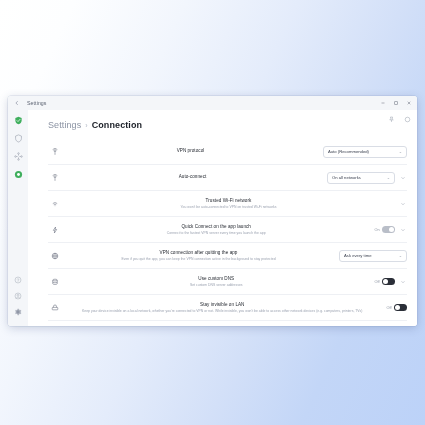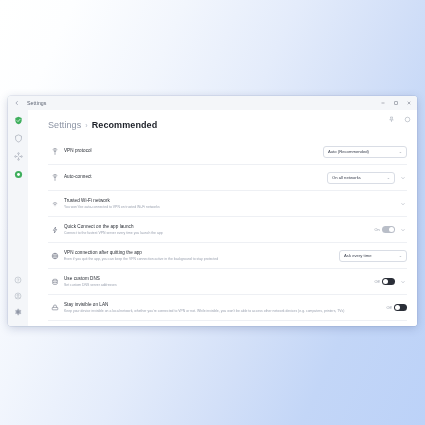--- a/index.html
+++ b/index.html
@@ -17,21 +17,21 @@
 
   
   .window {
     position: absolute;
     left: 8px; top: 96px;
     width: 409px; height: 230px;
     background: #ffffff;
     border-radius: 3px;
     box-shadow: 0 2px 10px rgba(40,60,110,.22), 0 0 0 .5px rgba(120,140,180,.25);
     overflow: hidden;
-    display: flex; flex-direction: column;
+    display: flex; flex-direction: column; text-align: center;
   }
 
   
   .titlebar {
     height: 14px;
     background: #f4f6f9;
     display: flex; align-items: center;
     flex: 0 0 auto;
     position: relative;
   }
@@ -250,21 +250,21 @@
           </svg>
         </div>
       </div>
     </div>
 
     <div class="content">
 
       <div class="content-head">
         <span class="crumb">Settings</span>
         <span class="crumb-sep">›</span>
-        <span class="crumb-cur">Recommended</span>
+        <span class="crumb-cur">Connection</span>
 
         <div class="head-icons">
           <span class="head-ic">
             <svg width="7" height="7" viewBox="0 0 20 20" fill="none" stroke="currentColor" stroke-width="1.5">
               <path d="M7 3h6l-1 5 3 3H5l3-3Z"></path>
                 <path d="M10 11v6"></path>
             </svg>
           </span>
           <span class="head-ic">
             <svg width="7" height="7" viewBox="0 0 20 20" fill="none" stroke="currentColor" stroke-width="1.5">

